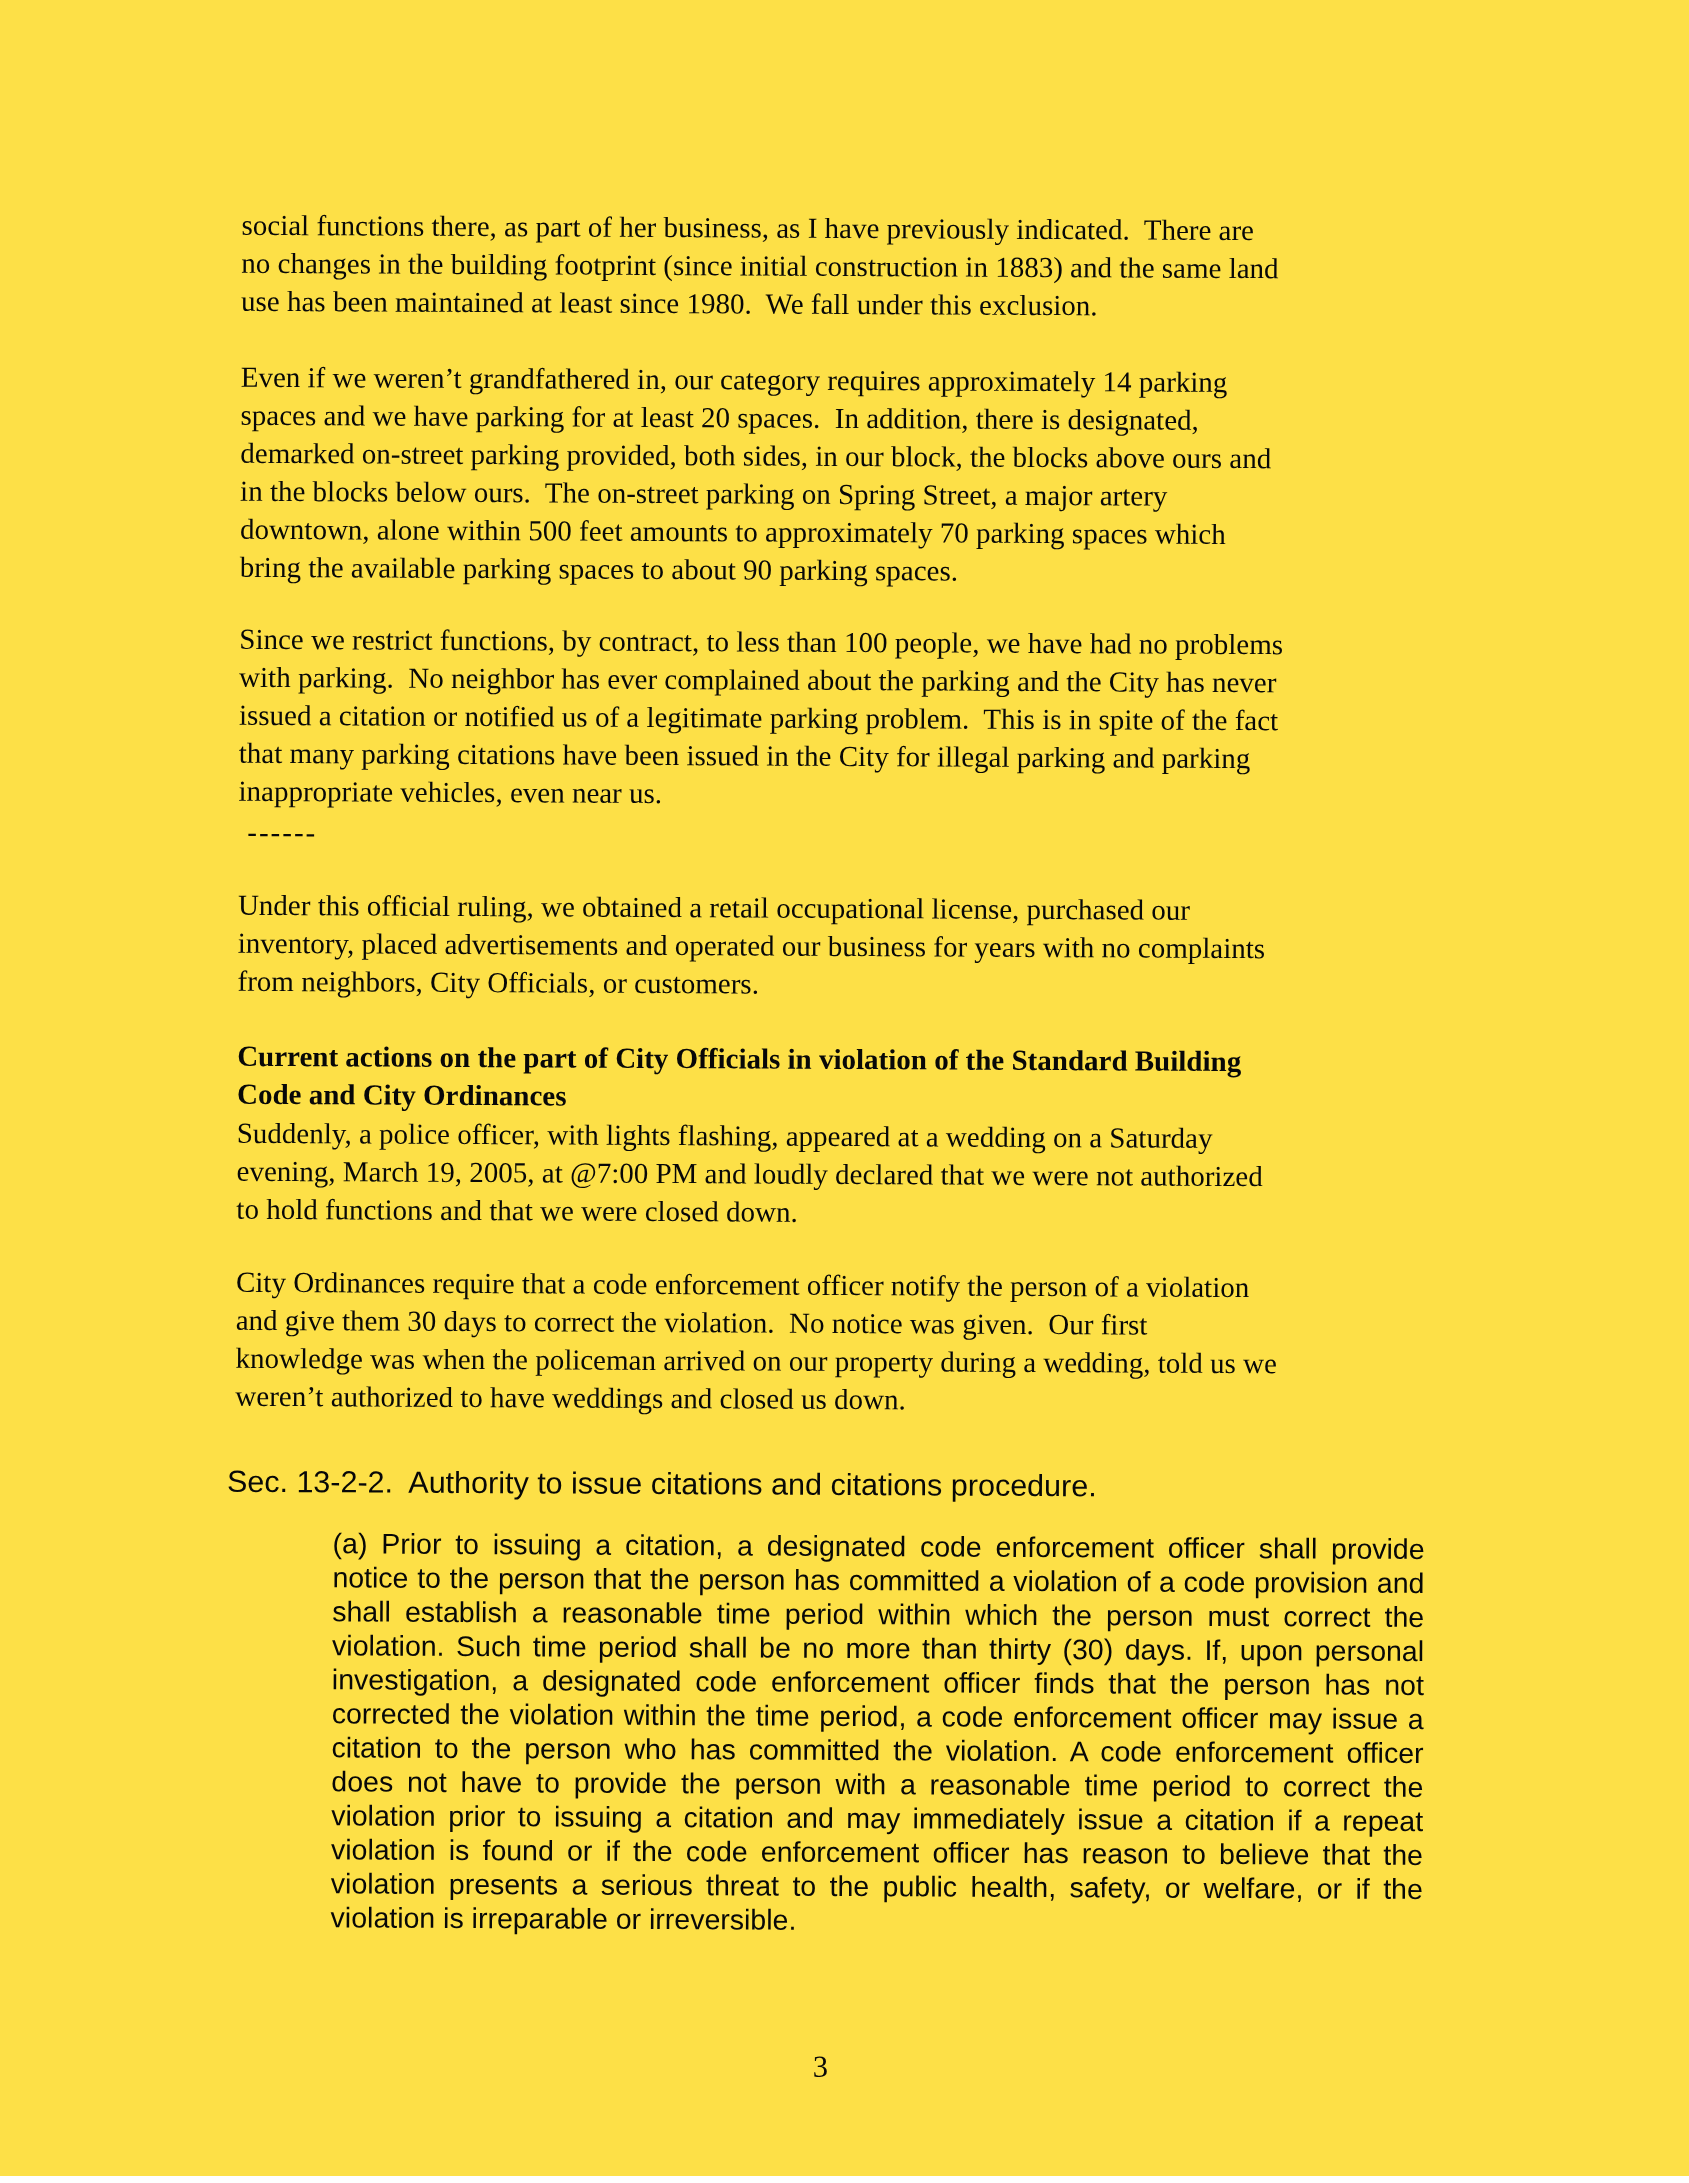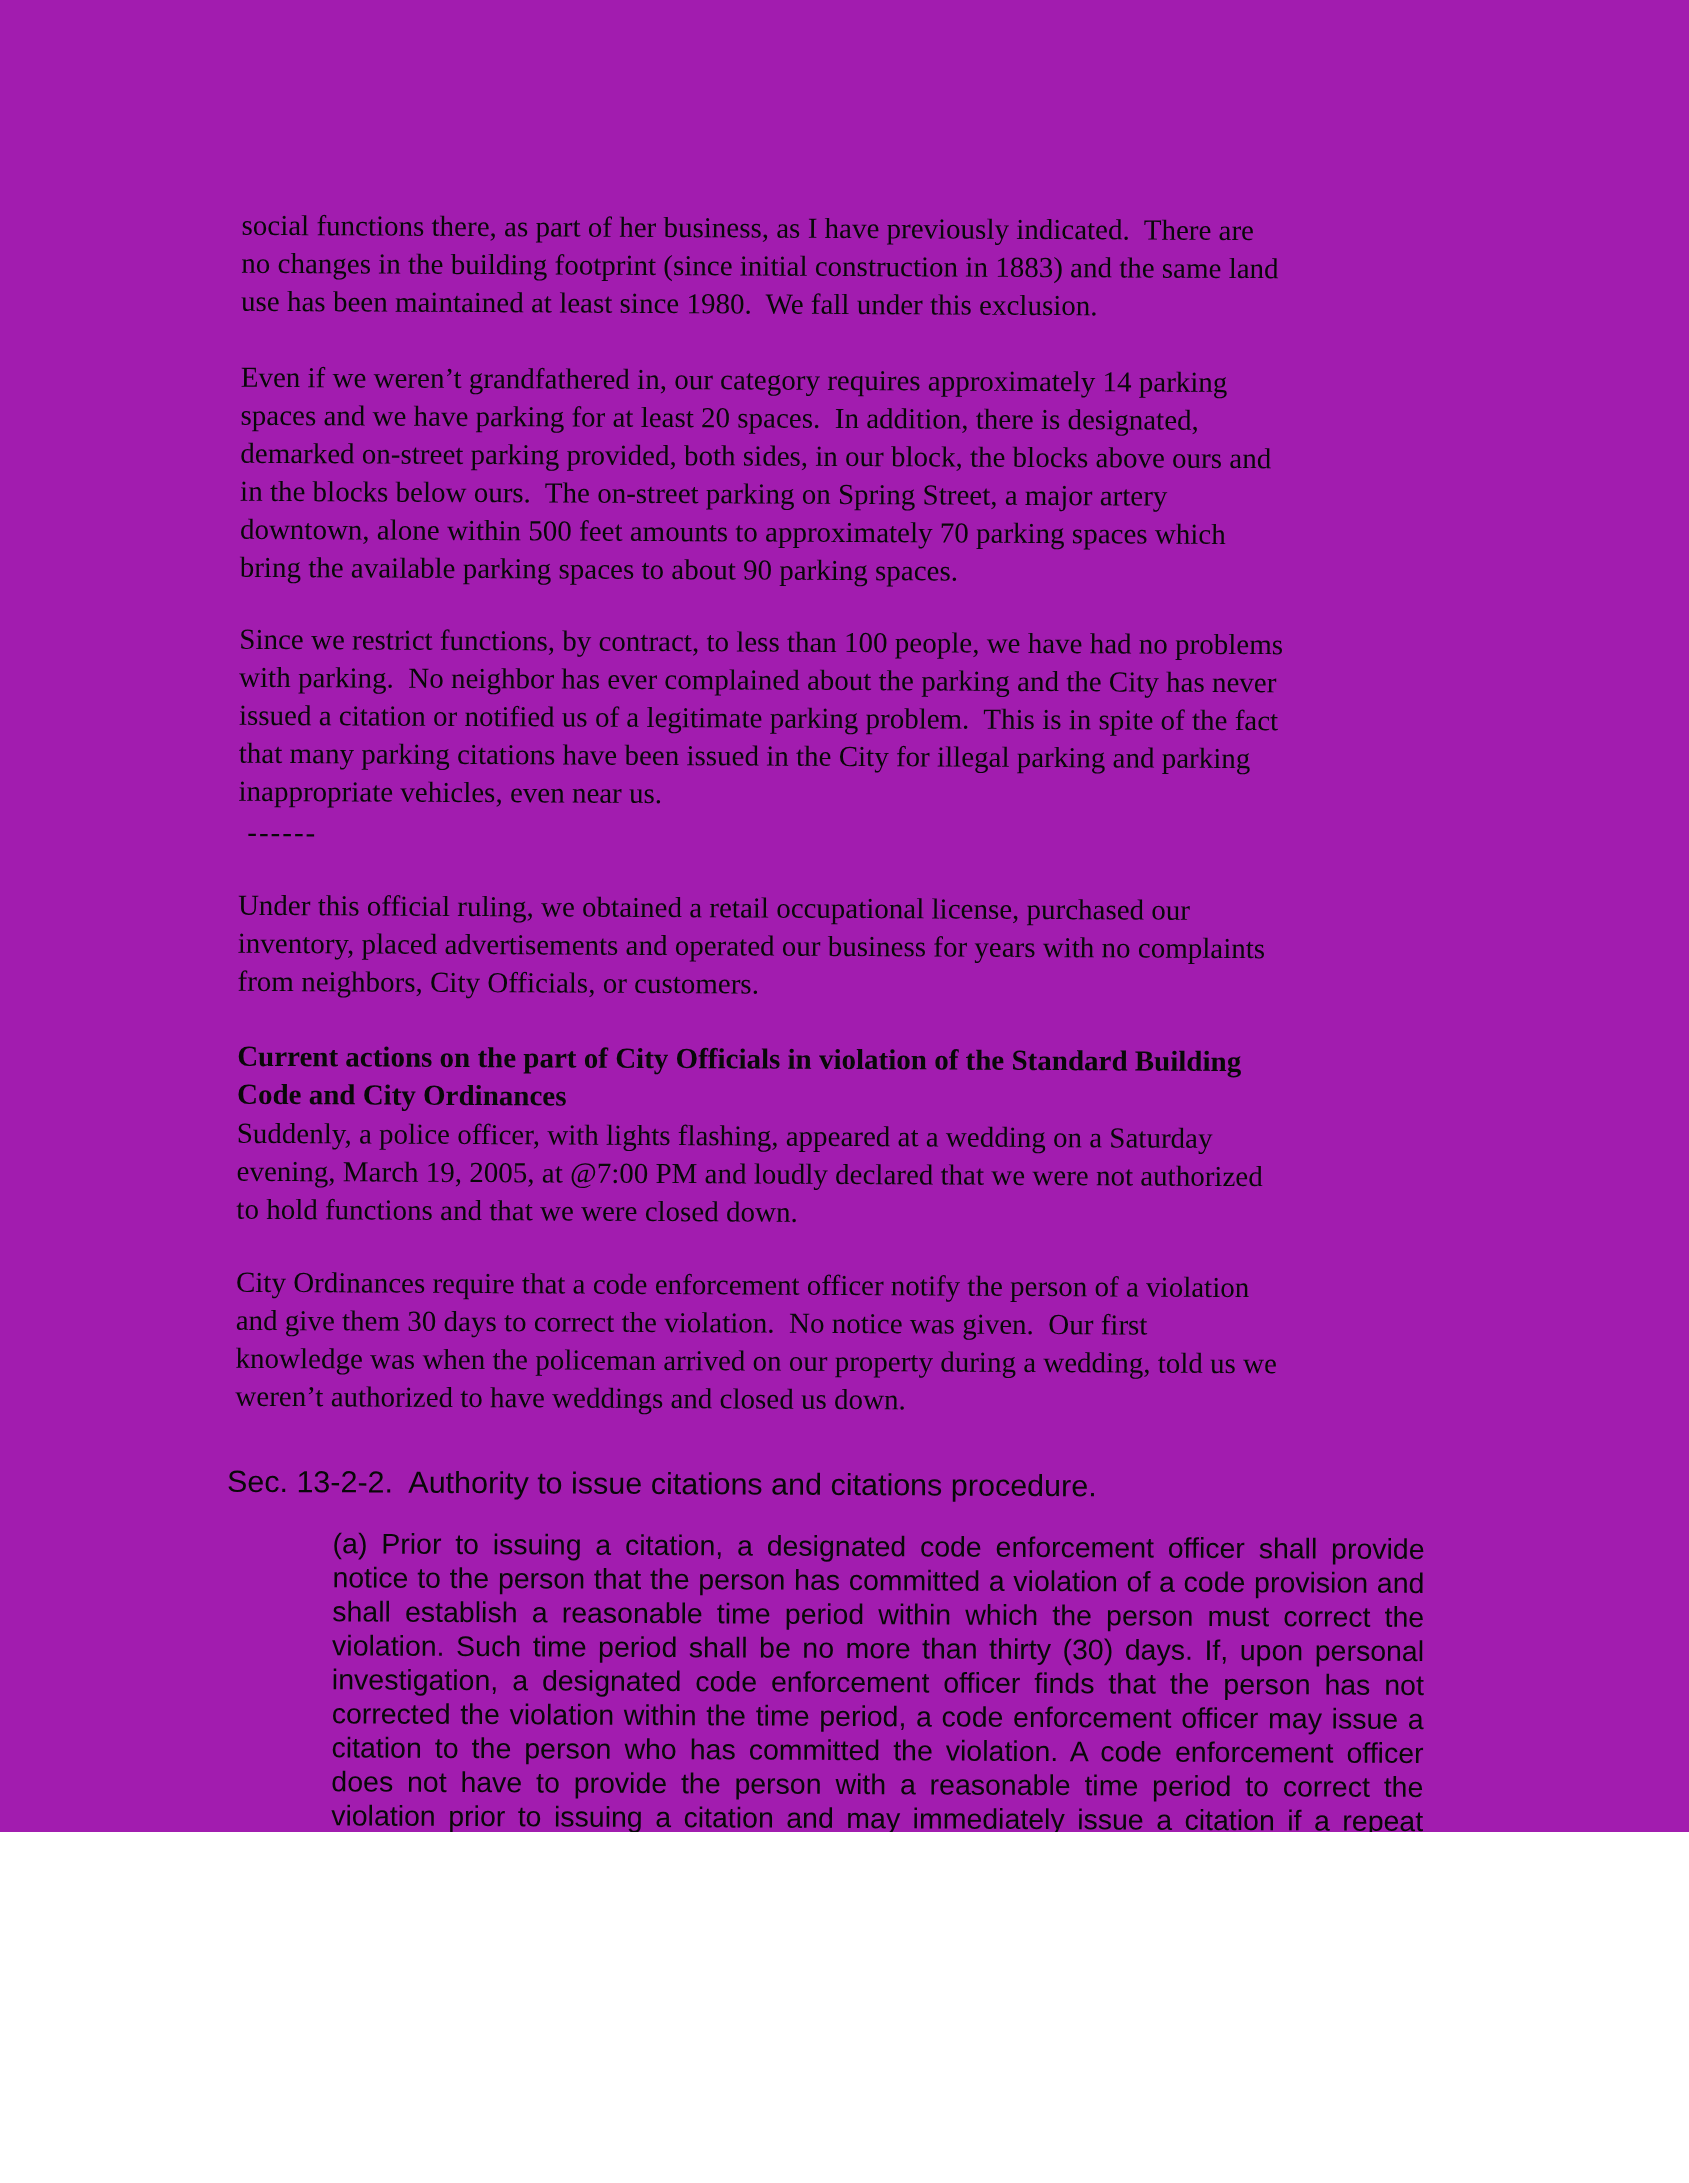--- a/index.html
+++ b/index.html
@@ -3,22 +3,22 @@
 <meta charset="utf-8">
 <style>
   html, body {
     margin: 0;
     padding: 0;
     background: #ffffff;
   }
   .page {
     position: relative;
     width: 1690px;
-    height: 1832px;
-    background: #a21caf;
+    height: 2176px;
+    background: #fde047;
     overflow: hidden;
     color: #080808;
   }
   .scan {
     position: absolute;
     left: 0; top: 0; right: 0; bottom: 0;
     transform: rotate(0.3deg);
     transform-origin: 845px 1093px;
   }
   .blk {

